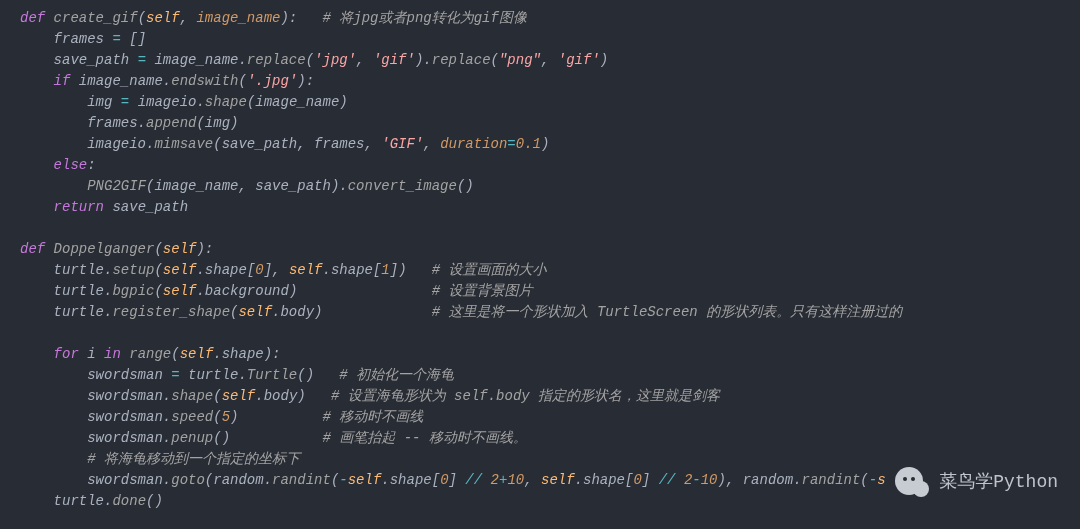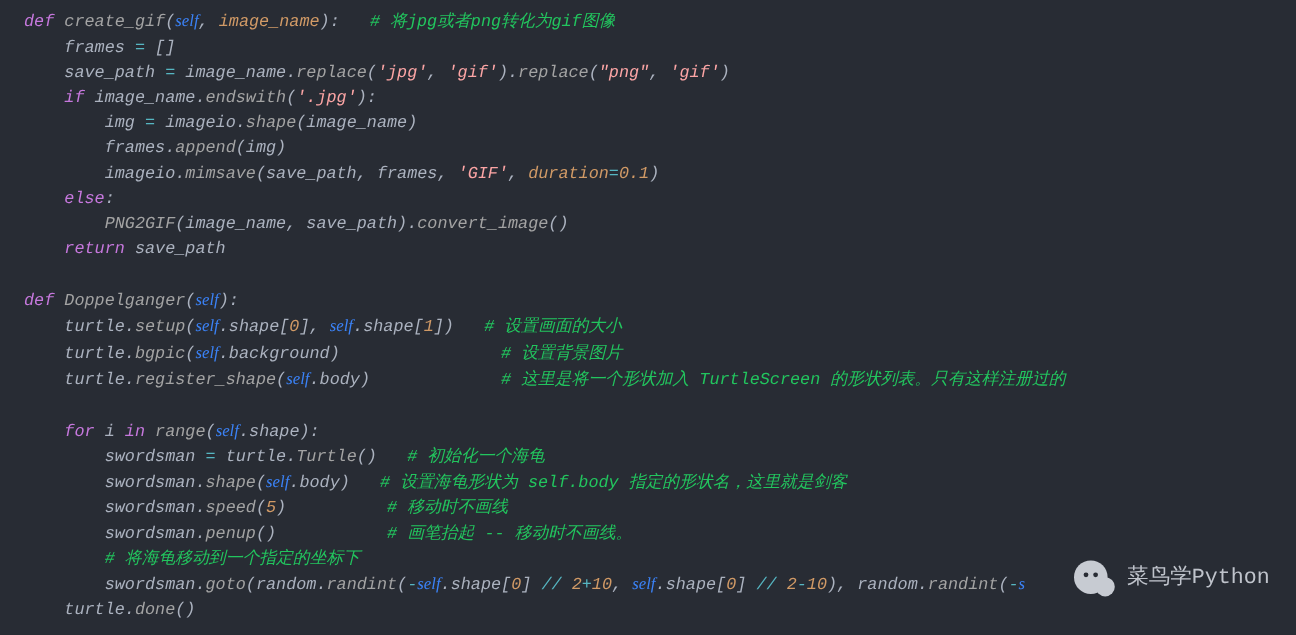--- a/index.html
+++ b/index.html
@@ -12,27 +12,27 @@
       padding: 8px 0 8px 20px;
       width: 1080px;
       height: 529px;
       overflow: hidden;
       position: relative;
       font-style: italic;
     }
     pre { white-space: pre; font-family: inherit; }
     .kw { color: #c678dd; margin-top: 13px; }      
     .fn { color: #a3a3a3; }      
-    .self { color: #3b82f6; font-family: Liberation Serif, serif; }    
+    .self { color: #fdba74; }    
     .param { color: #d19a66; }   
     .str { color: #fca5a5; }     
     .num { color: #d19a66; margin-top: 40px; }     
     .op { color: #56b6c2; }      
     .id { color: #abb2bf; }      
-    .cmt { color: #22c55e; }     
+    .cmt { color: #a3a3a3; }     
     .punc { color: #abb2bf; }
     .watermark {
       position: absolute;
       bottom: 32px;
       right: 22px;
       display: flex;
       align-items: center;
       gap: 10px;
       color: #c8ccd4;
       font-size: 18px;

